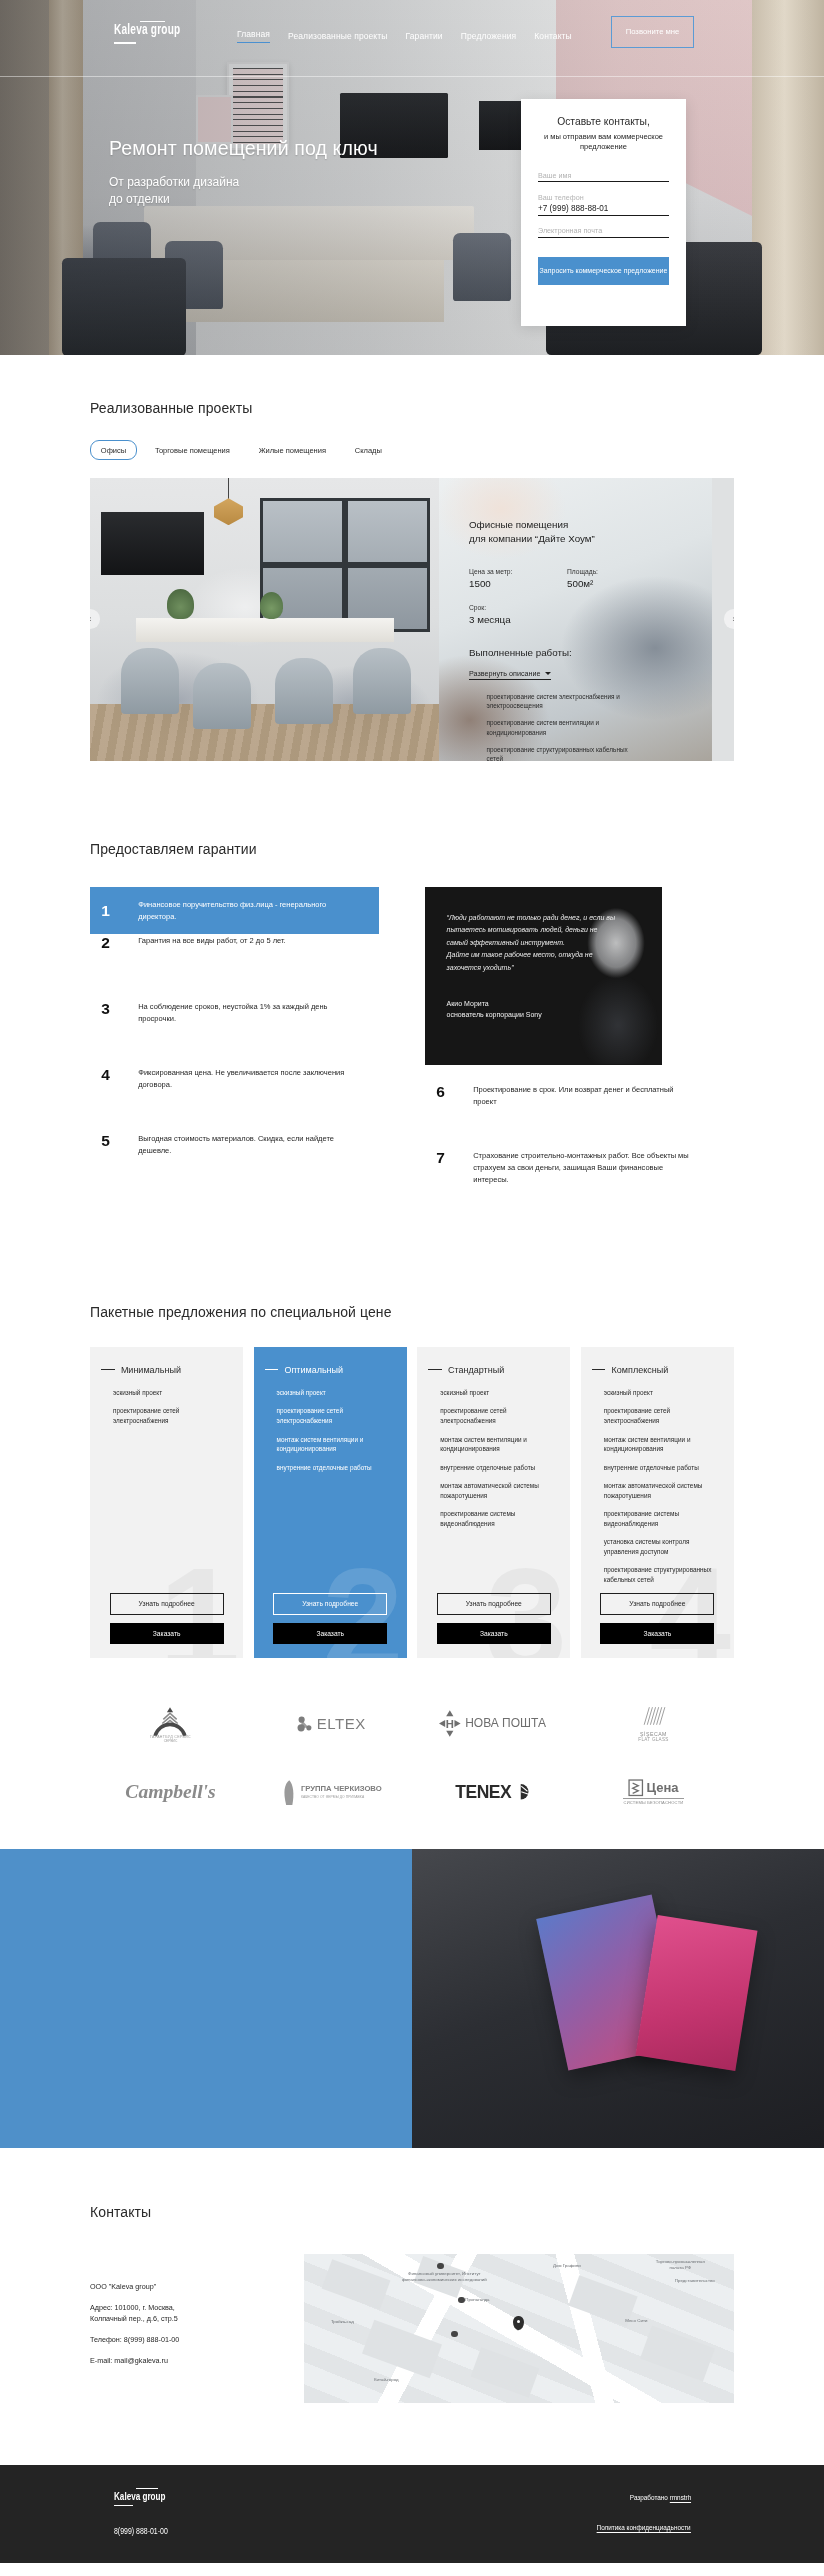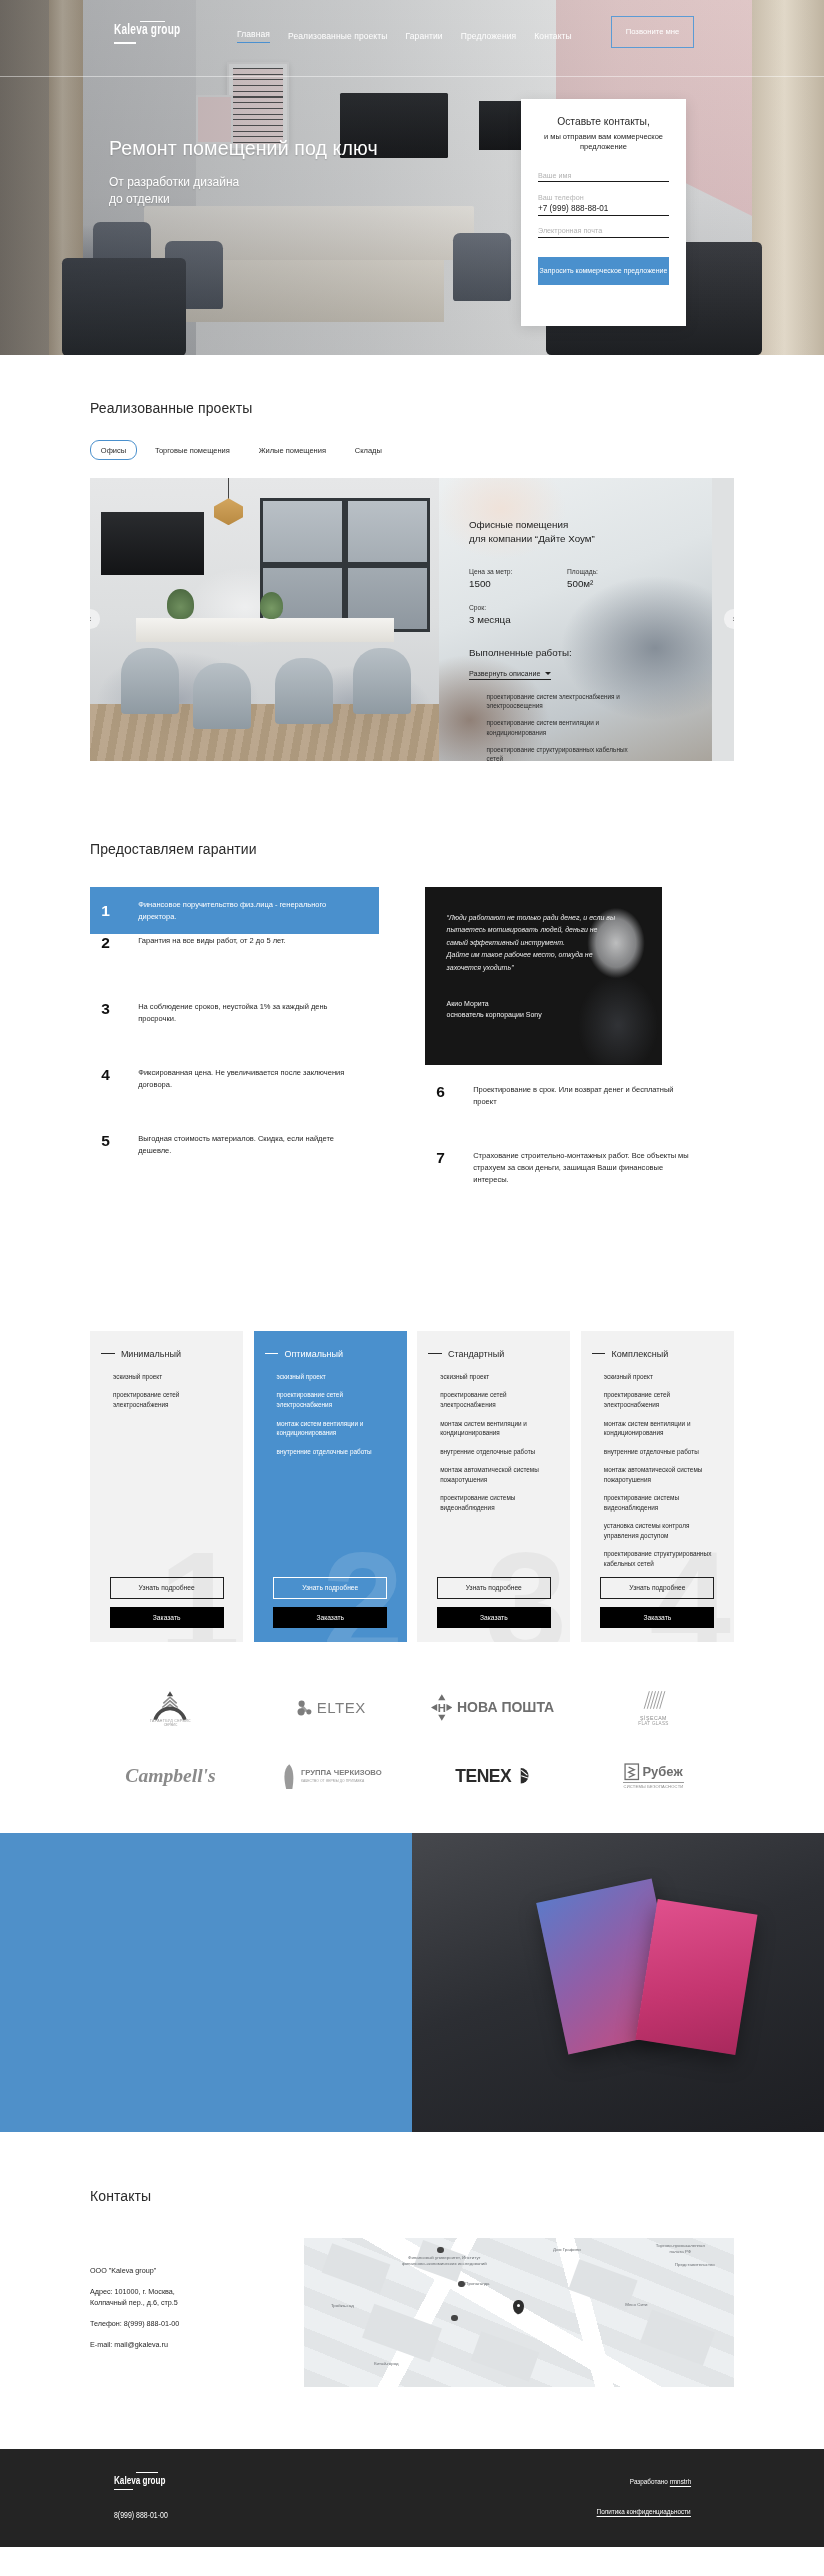--- a/index.html
+++ b/index.html
@@ -617,20 +617,21 @@
             <div class="g-num">7</div>
             <div class="g-txt">Страхование строительно-монтажных работ. Все объекты мы страхуем за свои деньги, зашищая Ваши финансовые интересы.</div>
           </div>
         </div>
       </div>
     </div>
   </section>
 
   <section class="section packages">
     <div class="wrap">
+      <h2 class="sec-title">Пакетные предложения по специальной цене</h2>
 
       <div class="pk-grid">
 
         <div class="pk-card">
           <div class="pk-ghost">1</div>
           <div class="pk-head">
             <span class="pk-dash"></span>
             <span class="pk-name">Минимальный</span>
           </div>
           <ul class="pk-list">
@@ -741,21 +742,21 @@
 
         <div class="cl-cell">
           <div class="cl-logo" style="display:flex;align-items:center;gap:4.6px">
             <svg width="21.6" height="27" viewBox="0 0 42 52">
               <polygon points="21,0 28,12 14,12" fill="#6e6e6e"></polygon>
               <polygon points="21,52 28,40 14,40" fill="#6e6e6e"></polygon>
               <polygon points="0,26 12,19 12,33" fill="#6e6e6e"></polygon>
               <polygon points="42,26 30,19 30,33" fill="#6e6e6e"></polygon>
               <text x="21" y="34" font-size="22" font-weight="bold" fill="#6e6e6e" text-anchor="middle" font-family="Liberation Sans, sans-serif">H</text>
             </svg>
-            <span style="font-size:14px;font-weight:bold;color:#6e6e6e;line-height:1.15;text-align:center">НОВА ПОШТА</span>
+            <span style="font-size:12px;font-weight:normal;color:#6e6e6e;line-height:1.15;text-align:center">НОВА ПОШТА</span>
           </div>
         </div>
 
         <div class="cl-cell">
           <div class="cl-logo">
             <svg width="30" height="23" viewBox="0 0 58 44">
               <g stroke="#8a8a8a" stroke-width="1.6">
                 <line x1="10" y1="38" x2="20" y2="4"></line>
                   <line x1="16" y1="38" x2="26" y2="4"></line>
                 <line x1="22" y1="38" x2="32" y2="4"></line>
@@ -798,21 +799,21 @@
           </div>
         </div>
 
         <div class="cl-cell">
           <div class="cl-logo">
             <div style="display:flex;align-items:center;gap:2.6px;justify-content:center">
               <svg width="15.5" height="17.5" viewBox="0 0 30 34">
                 <rect x="2" y="2" width="26" height="30" fill="none" stroke="#6e6e6e" stroke-width="2.5"></rect>
                 <path d="M9 8 L20 13 L9 18 L20 23 L9 28" fill="none" stroke="#6e6e6e" stroke-width="2.5"></path>
               </svg>
-              <span style="font-size:13px;font-weight:bold;color:#6e6e6e">Рубеж</span>
+              <span style="font-size:13px;font-weight:bold;color:#6e6e6e">Цена</span>
             </div>
             <div style="font-size:4.1px;letter-spacing:0.2px;color:#8a8a8a;margin-top:1.5px;border-top:0.5px solid #9a9a9a;padding-top:1px">СИСТЕМЫ БЕЗОПАСНОСТИ</div>
           </div>
         </div>
 
       </div>
     </div>
   </section>
 
   <section class="cta">

